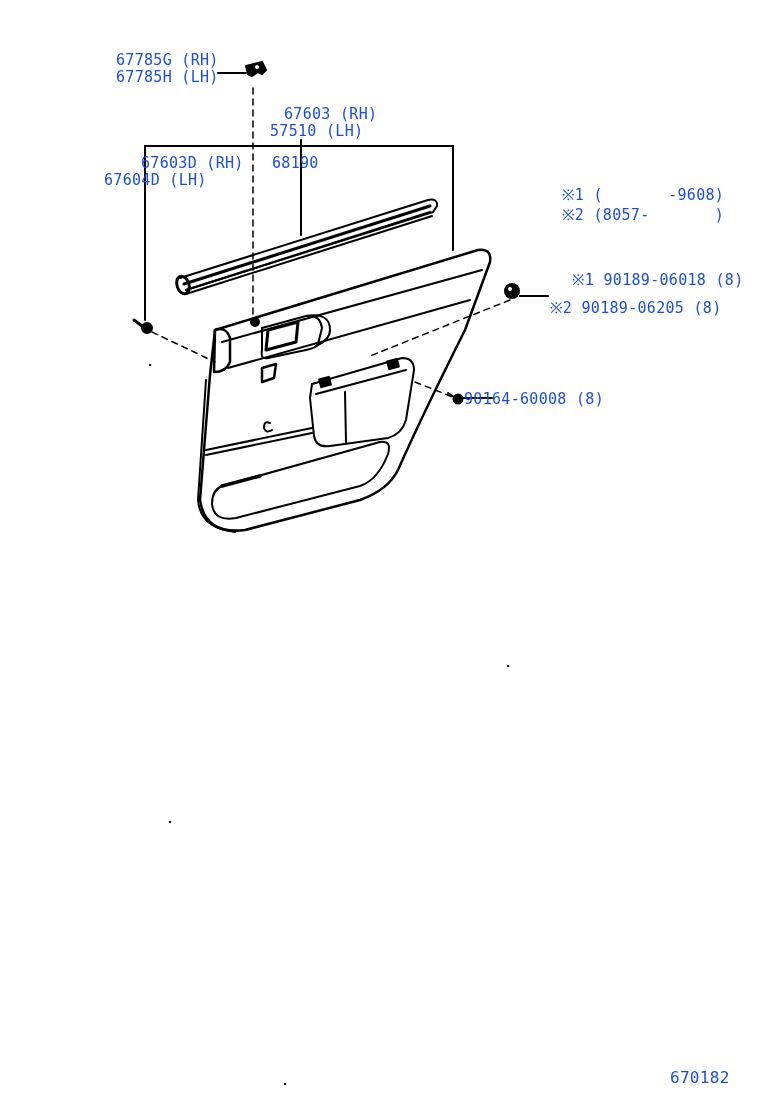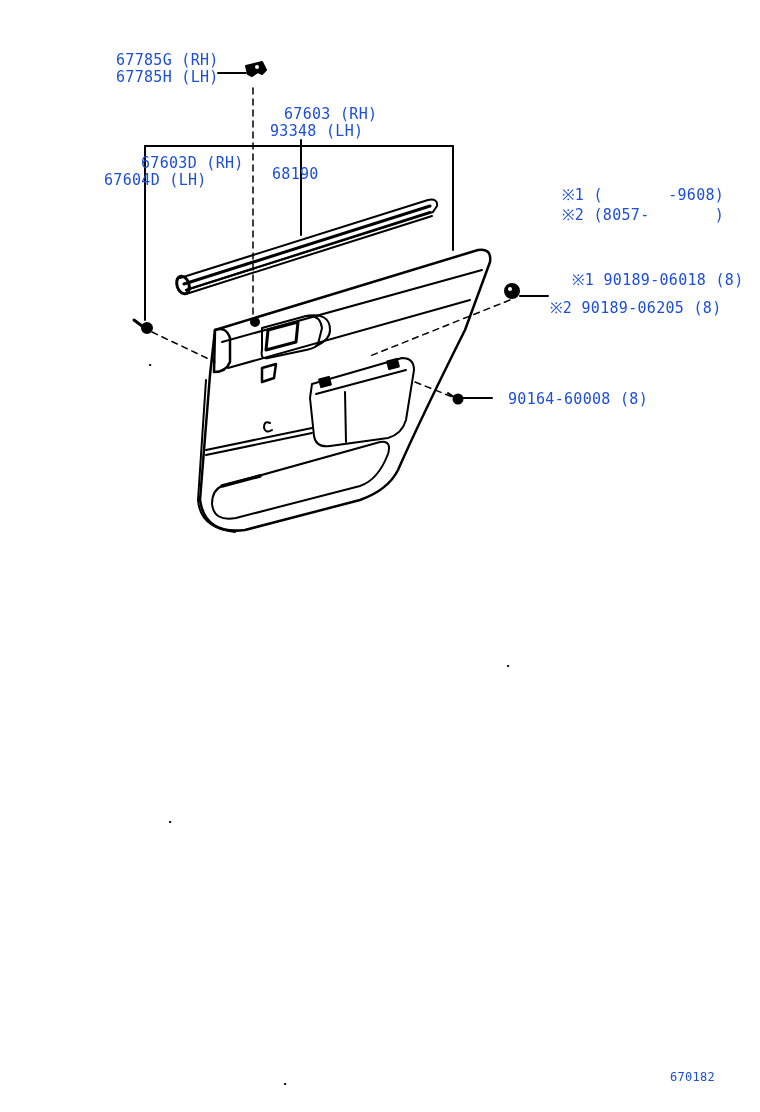--- a/index.html
+++ b/index.html
@@ -98,28 +98,28 @@
     <circle cx="170" cy="822" r="0.7" fill="#000"></circle>
     <circle cx="508" cy="666" r="0.7" fill="#000"></circle>
     <circle cx="285" cy="1084" r="0.7" fill="#000"></circle>
   </g>
 </svg>
 
 <div class="lbl" style="left:116px; top:52px;">67785G (RH)</div>
 <div class="lbl" style="left:116px; top:69px;text-align:center;">67785H (LH)</div>
 
 <div class="lbl" style="left:284px; top:106px;">67603 (RH)</div>
-<div class="lbl" style="left:270px; top:123px;">93348 (LH)</div>
+<div class="lbl" style="left:270px; top:123px;">57510 (LH)</div>
 
 <div class="lbl" style="left:120px; top:155px;margin-left:21px;">67603D (RH)</div>
 <div class="lbl" style="left:104px; top:172px;">67604D (LH)</div>
 
-<div class="lbl" style="left:272px; top:155px;margin-top:11px;">68190</div>
+<div class="lbl" style="left:272px; top:155px;">68190</div>
 
 <div class="lbl" style="left:562px; top:187px;text-align:center;"><span>※1</span> <span>(       -9608)</span></div>
 <div class="lbl" style="left:562px; top:207px;"><span>※2</span> <span>(8057-       )</span></div>
 
 <div class="lbl" style="left:572px; top:272px;">※1 90189-06018 (8)</div>
 <div class="lbl" style="left:550px; top:300px;">※2 90189-06205 (8)</div>
 
-<div class="lbl" style="left:508px; top:391px;">90164-60008 (8)</div>
+<div class="lbl" style="left:464px; top:391px;">90164-60008 (8)</div>
 
-<div class="lbl" style="left:670px; top:1069px; font-size:12px;">670182</div>
+<div class="lbl" style="left:670px; top:1069px; font-size:16px;">670182</div>
 
 </body></html>

